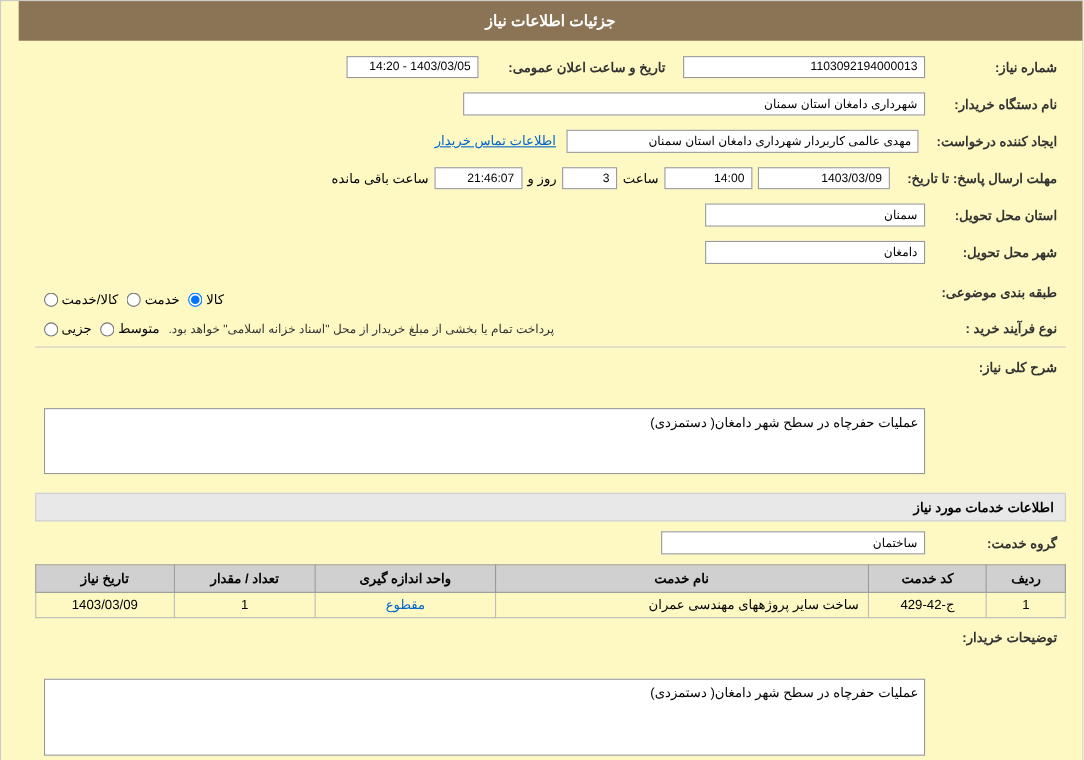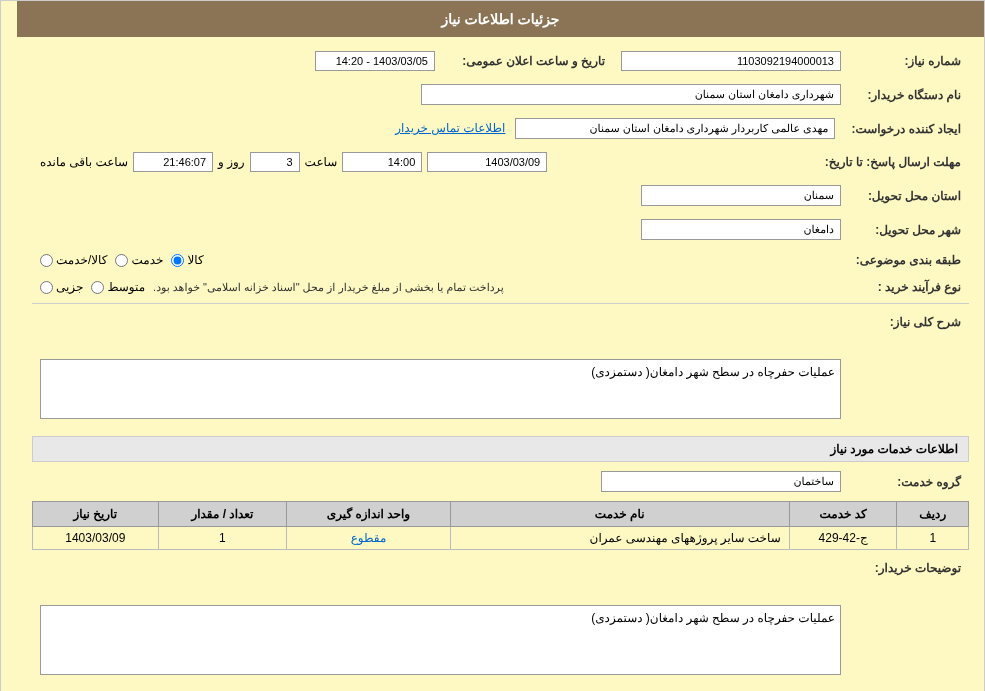--- a/index.html
+++ b/index.html
@@ -69,20 +69,21 @@
       display: flex;
       align-items: center;
       gap: 5px;
       flex-direction: row-reverse;
     }
     .radio-group {
       display: flex;
       align-items: flex-end;
       gap: 8px;
       flex-direction: row-reverse;
+      margin-top: 12px;
     }
     .radio-item {
       display: flex;
       align-items: center;
       gap: 3px;
     }
     .divider {
       border: none;
       border-top: 1px solid #ccc;
       margin: 5px 0;
@@ -186,21 +187,21 @@
         </td>
       </tr>
     </tbody>
       </table>
 
     <table class="info-table">
       <tbody>
           <tr>
         <td class="label-cell" style="width:120px;">مهلت ارسال پاسخ: تا تاریخ:</td>
         <td>
-          <div class="row-flex" style="">
+          <div class="row-flex" style="justify-content: flex-end;">
             <span>ساعت باقی مانده</span>
             <span class="input-box input-time">21:46:07</span>
             <span>روز و</span>
             <span class="input-box input-small">3</span>
             <span>ساعت</span>
             <span class="input-box input-time">14:00</span>
             <span class="input-box input-date">1403/03/09</span>
           </div>
         </td>
       </tr>

